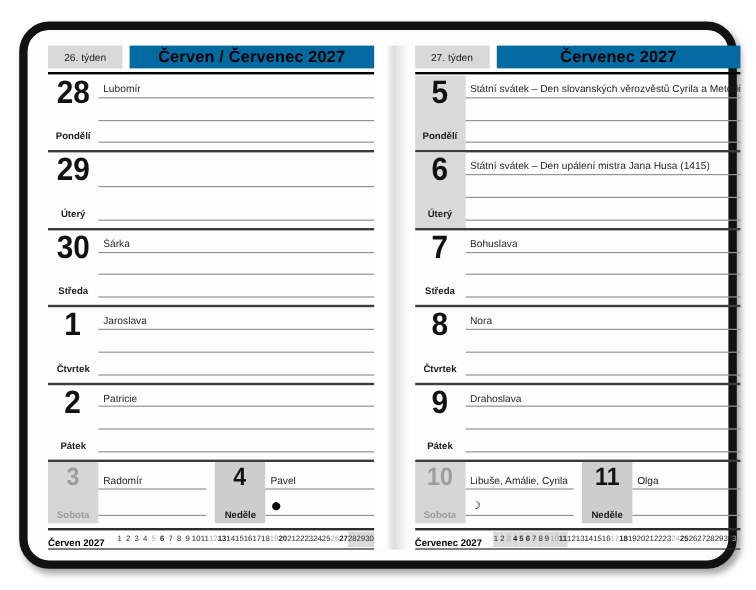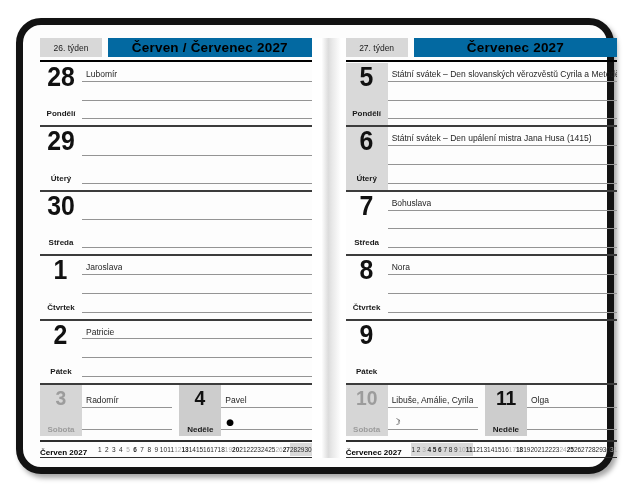--- a/index.html
+++ b/index.html
@@ -87,20 +87,23 @@
               <div class="linecell"></div>
               <div class="linecell"></div>
             </div>
           </div>
           <div class="wrow">
             <div class="numcol">
               <div class="dnum">30</div>
               <div class="dlabel">Středa</div>
             </div>
             <div class="lines">
+              <div class="linecell">
+                <span class="dayname">Šárka</span>
+              </div>
               <div class="linecell"></div>
               <div class="linecell"></div>
             </div>
           </div>
           <div class="wrow">
             <div class="numcol">
               <div class="dnum">1</div>
               <div class="dlabel">Čtvrtek</div>
             </div>
             <div class="lines">
@@ -249,20 +252,27 @@
                 <span class="dayname">Nora</span>
               </div>
               <div class="linecell"></div>
               <div class="linecell"></div>
             </div>
           </div>
           <div class="wrow">
             <div class="numcol">
               <div class="dnum">9</div>
               <div class="dlabel">Pátek</div>
+            </div>
+            <div class="lines">
+              <div class="linecell">
+                <span class="dayname">Drahoslava</span>
+              </div>
+              <div class="linecell"></div>
+              <div class="linecell"></div>
             </div>
           </div>
           <div class="werow">
             <div class="wehalf">
               <div class="webox sat">
                 <div class="dnum">10</div>
                 <div class="dlabel">Sobota</div>
               </div>
               <div class="welines">
                 <div class="linecell">

